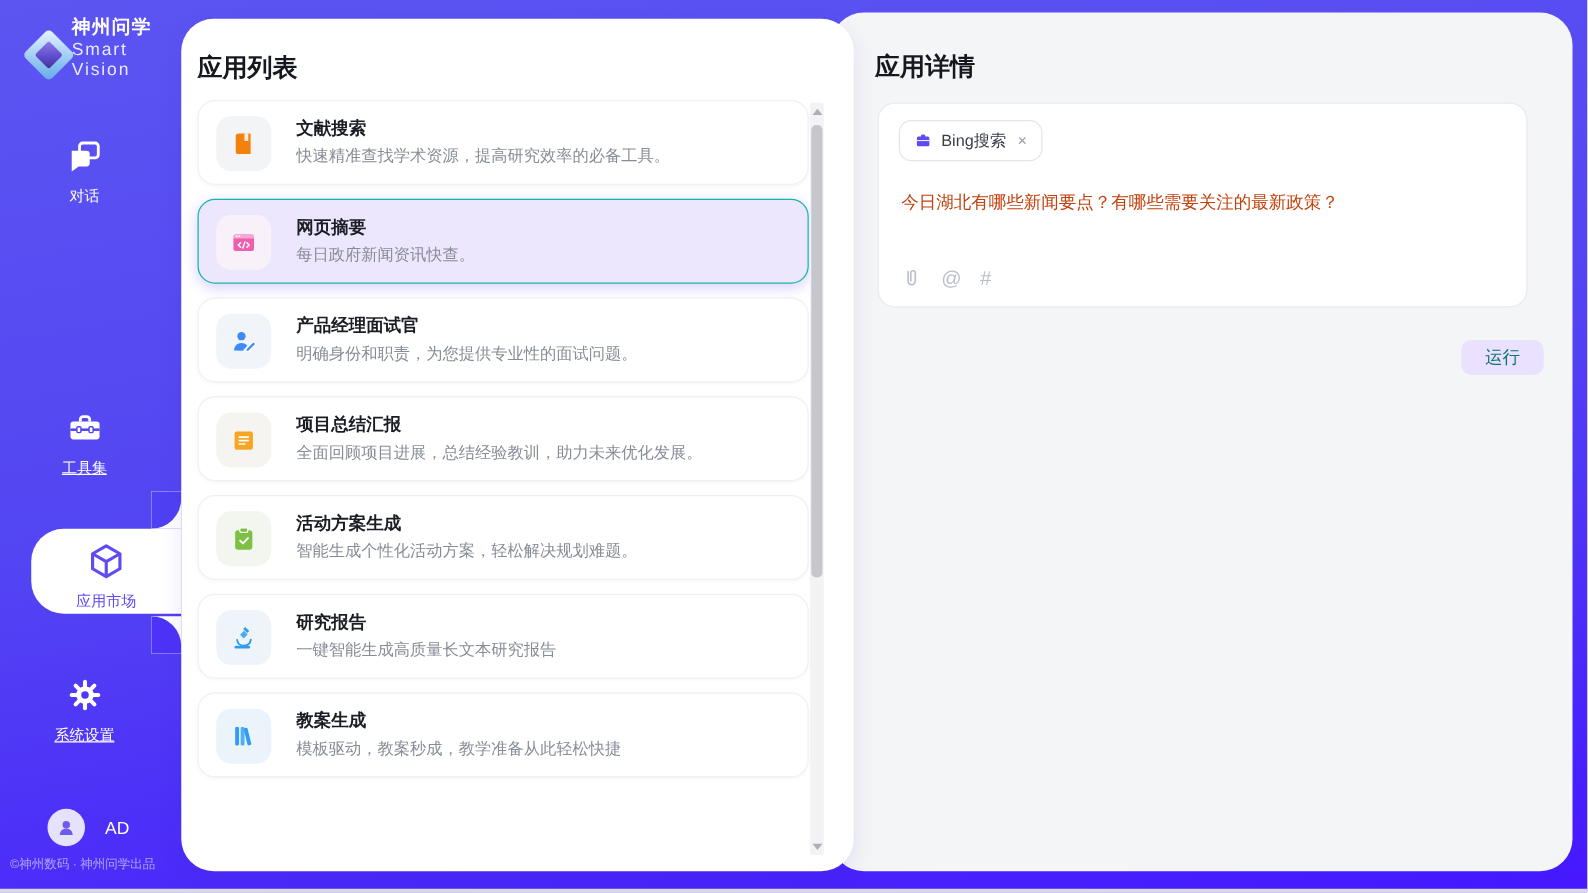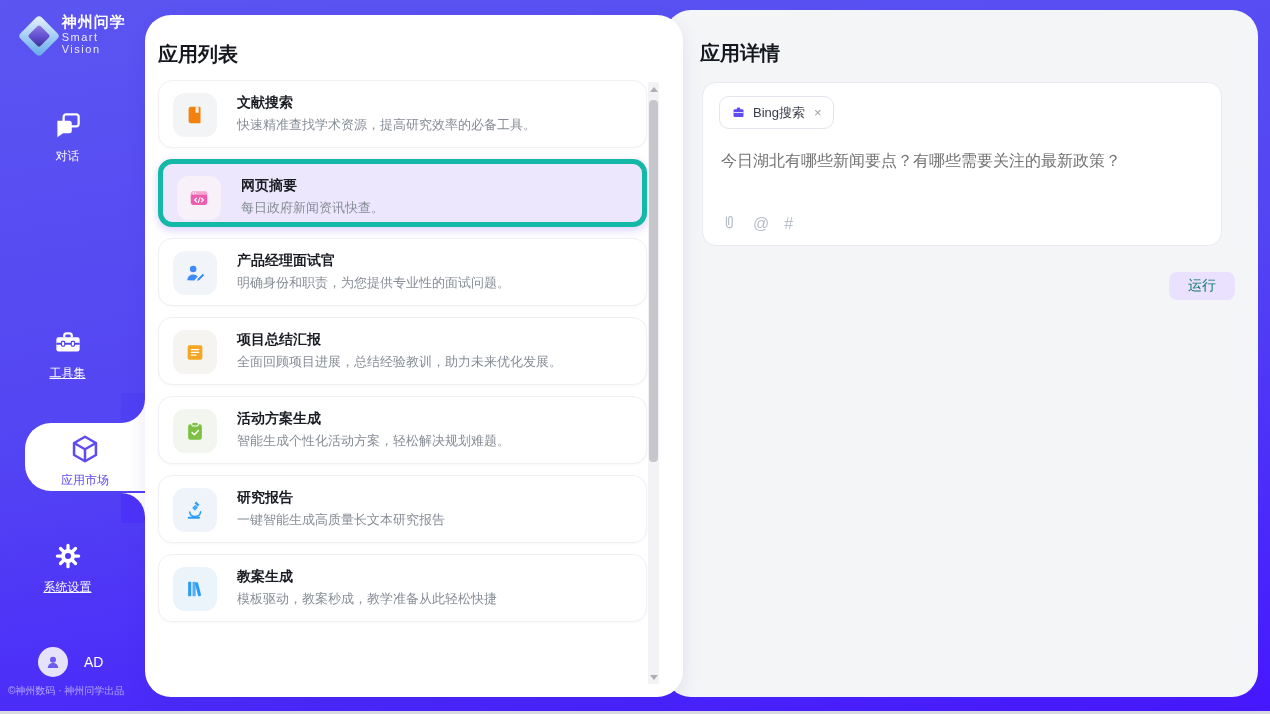--- a/index.html
+++ b/index.html
@@ -11,21 +11,21 @@
 
   
   .sidebar { position:absolute; left:0; top:0; width:135px; height:711px; }
   .logo-row { position:absolute; left:20px; top:13px; display:flex; align-items:flex-end; gap:7px; }
   .gem { position:relative; width:38px; height:38px; }
   .gem .g1 { position:absolute; left:4px; top:4px; width:30px; height:30px; transform:rotate(45deg);
     background:linear-gradient(135deg,#EAF4FF 0%,#9FCBF5 55%,#5FA8E8 100%); border-radius:4px; }
   .gem .g2 { position:absolute; left:11px; top:11px; width:16px; height:16px; transform:rotate(45deg);
     background:linear-gradient(135deg,#8F7BE8 0%,#5B49C9 60%,#3D3390 100%); border-radius:2px; }
   .brand-name { color:#fff; font-size:15px; font-weight:bold; letter-spacing:1px; line-height:18px; }
-  .brand-sub { color:#E8EAFF; font-size:11px; letter-spacing:1.5px; }
+  .brand-sub { color:#E8EAFF; font-size:14px; letter-spacing:1.5px; }
   .nav-item { position:absolute; left:0; width:135px; display:flex; flex-direction:column; align-items:center; gap:4px; cursor:pointer; }
   .nav-label { color:#fff; font-size:12px; }
   .nav-label.u { text-decoration:underline; }
   
   .active-blob { position:absolute; left:25px; top:423px; width:120px; height:68px; background:#fff;
     border-radius:26px 0 0 26px; }
   .fillet { position:absolute; width:24px; height:30px; background:#fff; overflow:hidden; }
   .fillet.top { left:121px; top:393px; }
   .fillet.bot { left:121px; top:493px; }
   .fillet.top::before { content:""; position:absolute; inset:0; background:#5040F4; border-bottom-right-radius:26px; }
@@ -41,42 +41,42 @@
   .gray-panel { position:absolute; left:665px; top:10px; right:12px; bottom:17px; background:#F4F5F7; border-radius:26px; }
 
   
   .list-card { position:absolute; left:145px; top:15px; width:538px; bottom:17px; background:#fff;
     border-radius:26px; overflow:hidden; box-shadow:0 6px 18px rgba(60,40,180,.10); }
   .panel-title { font-size:20px; font-weight:bold; color:#15181E; }
   .list-title { position:absolute; left:13px; top:26px; }
   .app-list { position:absolute; left:13px; top:65px; width:489px; bottom:0; }
   .app-item { position:relative; width:489px; height:68px; background:#fff; border:1px solid #F0F0F4;
     border-radius:14px; margin-bottom:11px; cursor:pointer; box-shadow:0 1px 3px rgba(30,30,60,.03); }
-  .app-item.selected { background:#EDE7FD; border:5px solid #14b8a6; box-shadow:0 3px 10px rgba(122,85,248,.28);text-decoration:underline; }
+  .app-item.selected { background:#EDE7FD; border:1px solid #14b8a6; box-shadow:0 3px 10px rgba(122,85,248,.28);text-decoration:underline; }
   .tile { position:absolute; left:14px; top:12px; width:44px; height:44px; border-radius:12px;
     display:flex; align-items:center; justify-content:center; }
   .app-title { position:absolute; left:78px; top:13px; font-size:14px; font-weight:bold; color:#1A1D23; }
   .app-desc { position:absolute; left:78px; top:35px; font-size:13px; color:#878D96; white-space:nowrap; }
   
   .scrollbar { position:absolute; left:503px; top:67px; width:11px; height:602px; background:#F3F3F5; border-radius:2px; }
   .sb-arrow { position:absolute; left:0; width:11px; height:14px; display:flex; align-items:center; justify-content:center; }
   .sb-arrow.up { top:0; } .sb-arrow.down { bottom:0; }
   .tri-up { width:0; height:0; border-left:4px solid transparent; border-right:4px solid transparent; border-bottom:5px solid #AEB0B6; }
   .tri-down { width:0; height:0; border-left:4px solid transparent; border-right:4px solid transparent; border-top:5px solid #AEB0B6; }
   .sb-thumb { position:absolute; left:1px; top:18px; width:9px; height:362px; background:#C6C7CC; border-radius:4px; }
 
   
   .detail-title { position:absolute; left:700px; top:40px; }
   .prompt-card { position:absolute; left:702px; top:82px; width:520px; height:164px; background:#fff;
     border:1px solid #E9E9F0; border-radius:14px; }
   .chip { position:absolute; left:16px; top:13px; height:33px; display:inline-flex; align-items:center; gap:7px;
     padding:0 11px; border:1px solid #E4E4EC; border-radius:10px; background:#fff; cursor:pointer;justify-content:flex-end; }
   .chip-label { font-size:13px; color:#383D46; }
   .chip-close { font-size:13px; color:#9AA0A6; margin-left:2px; cursor:pointer; }
-  .prompt-text { position:absolute; left:18px; top:68px; width:480px; font-size:16px; color:#737373; line-height:20px; cursor:text; }
+  .prompt-text { position:absolute; left:18px; top:68px; width:480px; font-size:14px; color:#c2410c; line-height:20px; cursor:text; }
   .tool-icons { position:absolute; left:18px; top:131px; display:flex; align-items:center; gap:15px; color:#B9BFC9; }
   .tool-icons .txt-icon { font-size:16px; line-height:18px; cursor:pointer; }
   .run-btn { position:absolute; left:1169px; top:272px; width:66px; height:28px; background:#EAE1FE; color:#0f766e;
     font-size:14px; border:none; border-radius:8px; display:flex; align-items:center; justify-content:center; cursor:pointer; }
 </style>
 </head>
 <body>
 
 <div class="stage">
 

